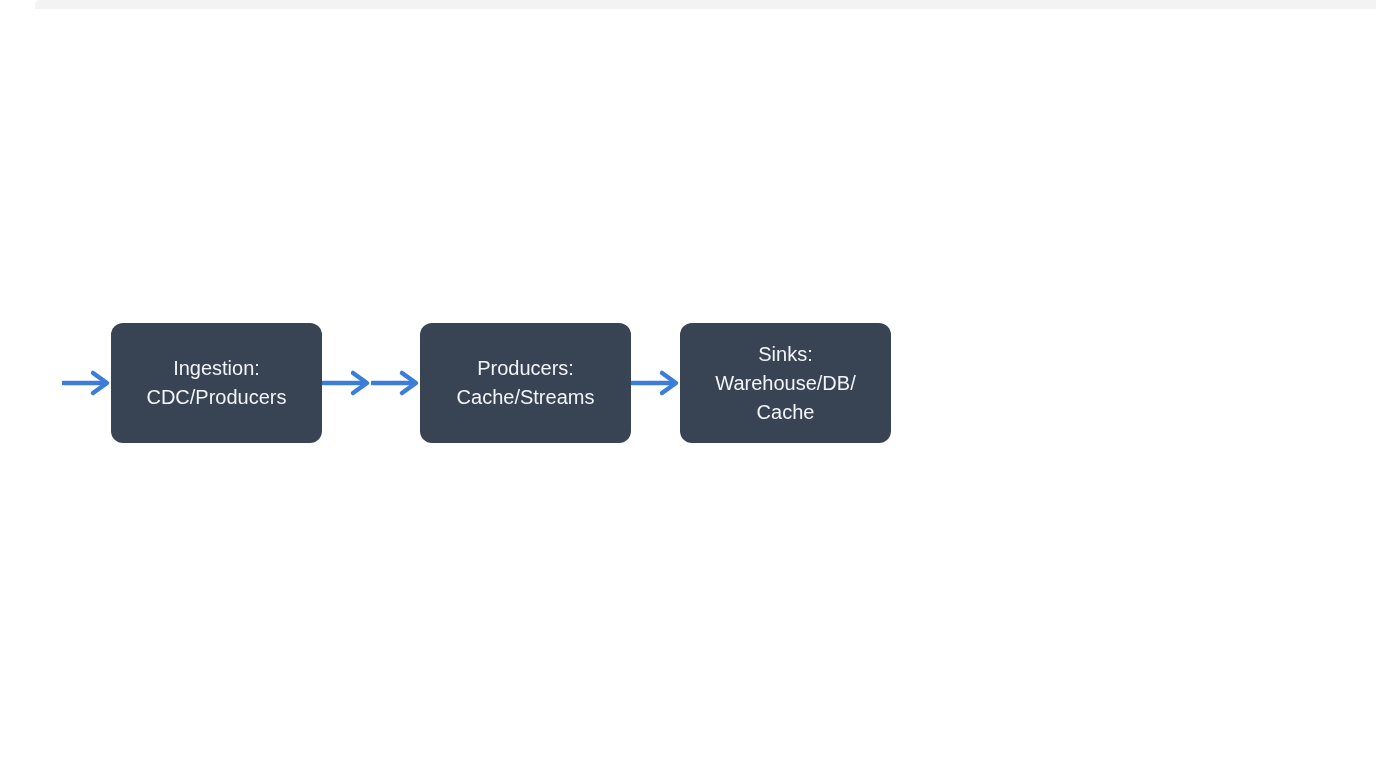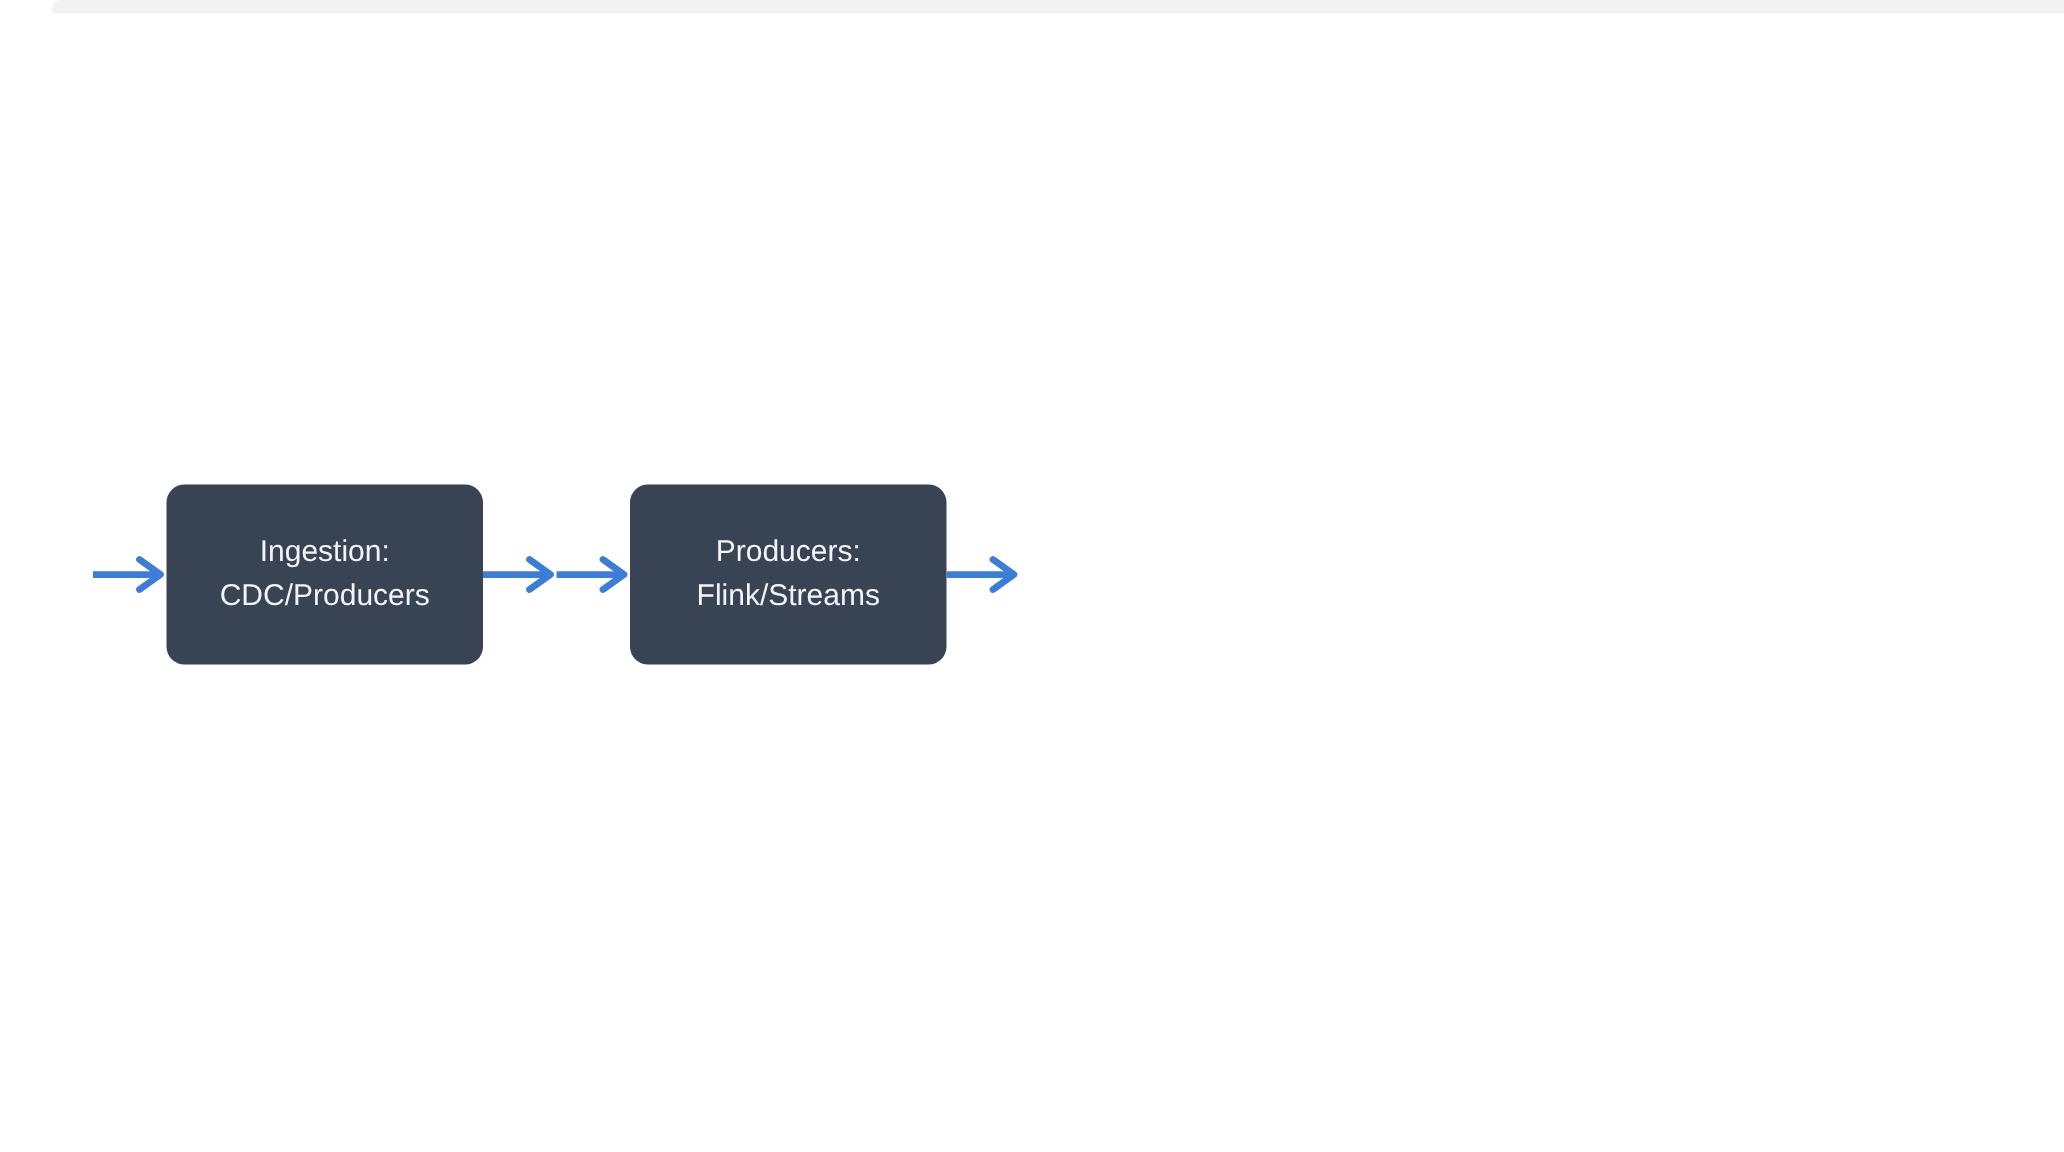--- a/index.html
+++ b/index.html
@@ -96,25 +96,30 @@
 
     <div class="flow-arrow">
       <svg width="49" height="28" viewBox="0 0 49 28" fill="none" xmlns="http://www.w3.org/2000/svg">
         <line x1="1" y1="14" x2="40" y2="14" stroke="currentColor" stroke-width="4.5" stroke-linecap="round"></line>
         <polyline points="31,4 45,14 31,24" stroke="currentColor" stroke-width="4.5" stroke-linecap="round" stroke-linejoin="round" fill="none"></polyline>
       </svg>
     </div>
 
     <div class="flow-node">
       <div class="node-line">Producers:</div>
-      <div class="node-line">Flink/Streams</div>
+      <div class="node-line">Cache/Streams</div>
     </div>
 
     <div class="flow-arrow">
       <svg width="49" height="28" viewBox="0 0 49 28" fill="none" xmlns="http://www.w3.org/2000/svg">
         <line x1="1" y1="14" x2="40" y2="14" stroke="currentColor" stroke-width="4.5" stroke-linecap="round"></line>
         <polyline points="31,4 45,14 31,24" stroke="currentColor" stroke-width="4.5" stroke-linecap="round" stroke-linejoin="round" fill="none"></polyline>
       </svg>
     </div>
 
+    <div class="flow-node">
+      <div class="node-line">Sinks:</div>
+      <div class="node-line">Warehouse/DB/</div>
+      <div class="node-line">Cache</div>
+    </div>
 
   </div>
 </div>
 
 </body></html>

